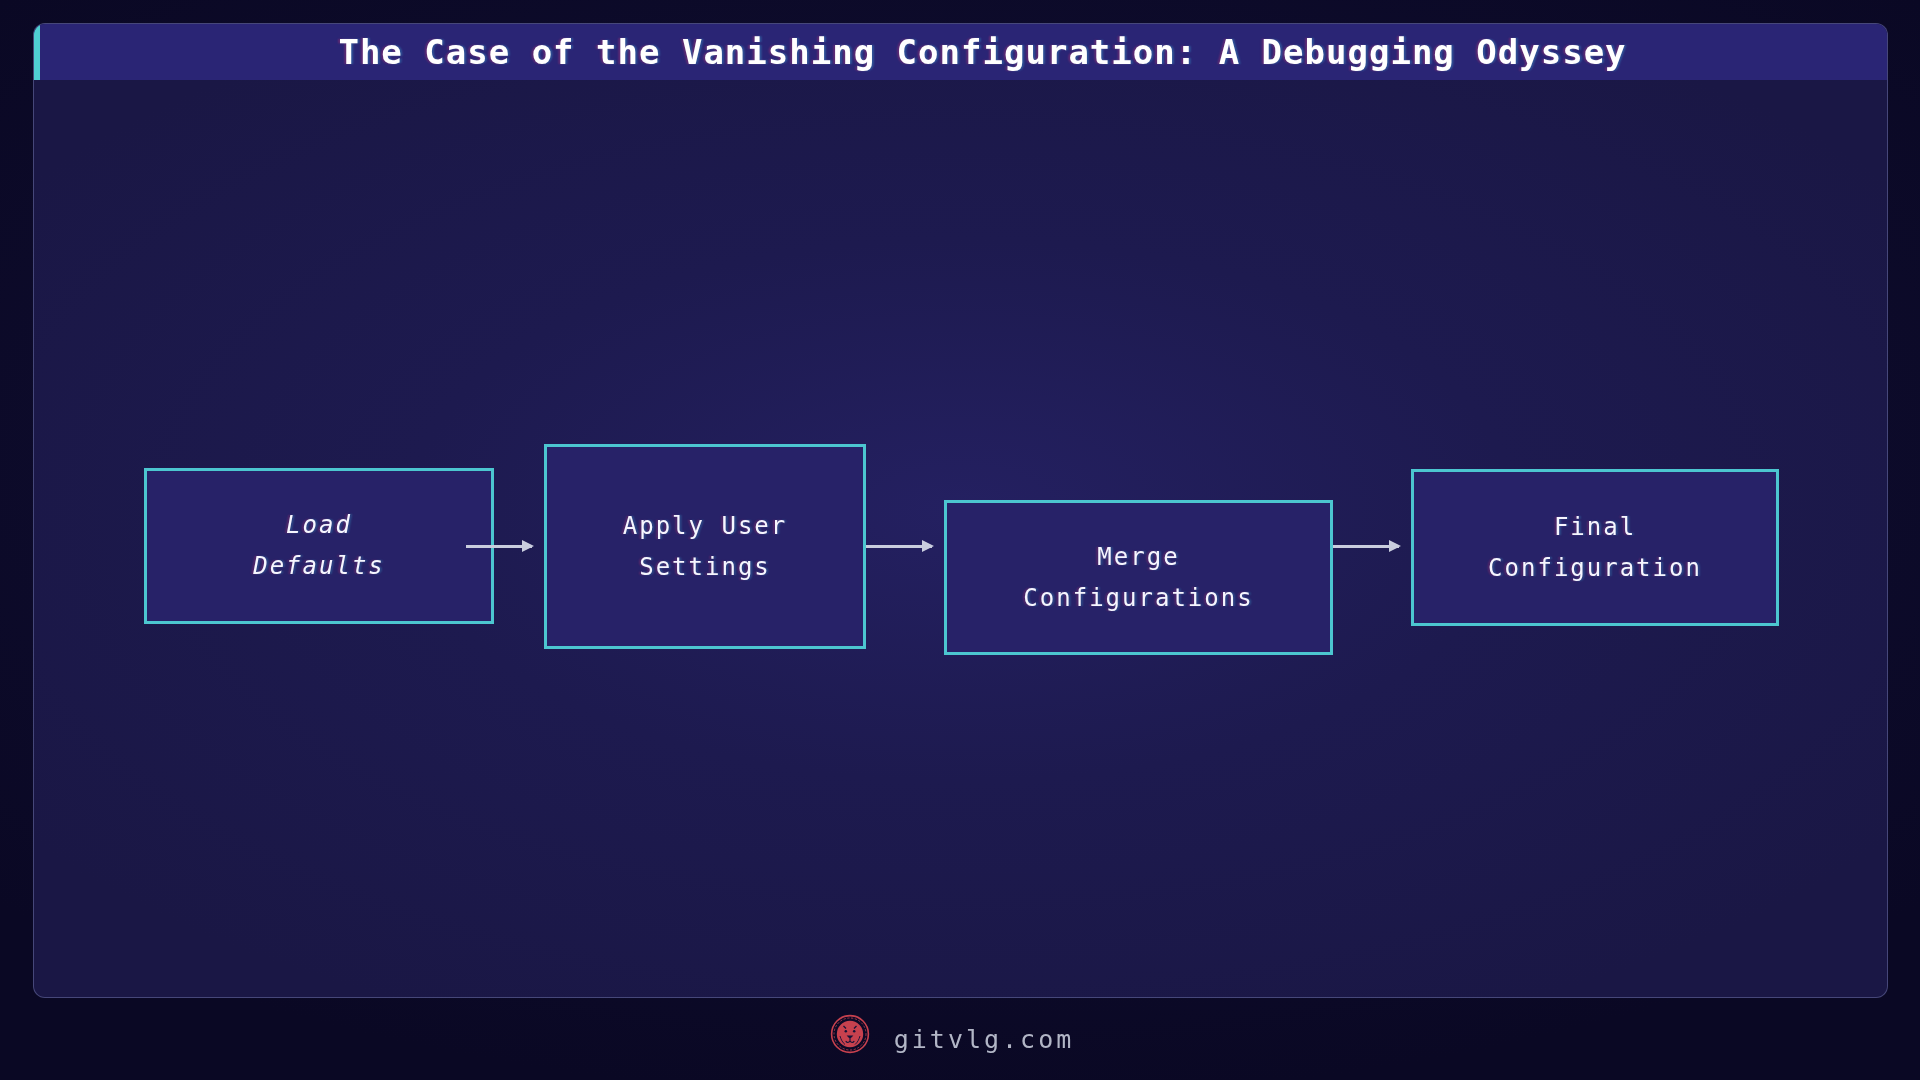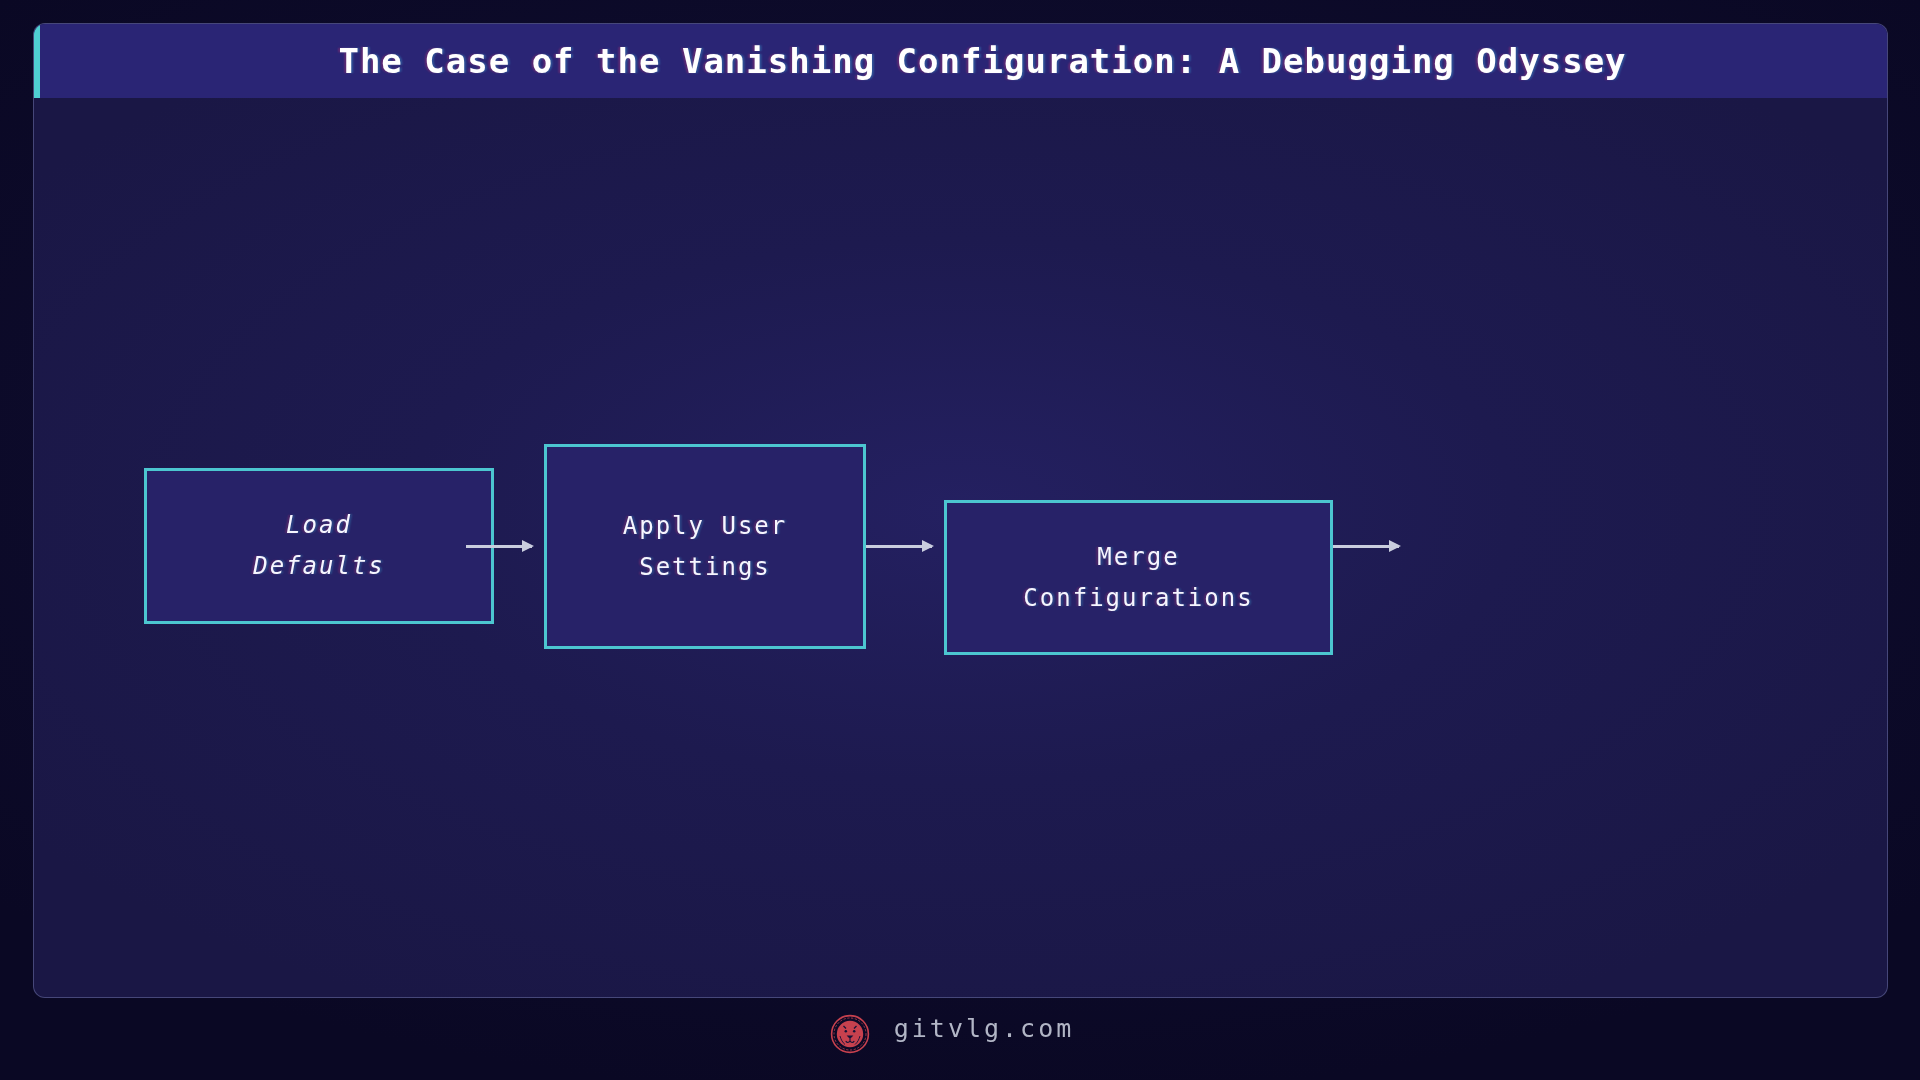--- a/index.html
+++ b/index.html
@@ -16,21 +16,21 @@
     width: 1855px; height: 975px;
     border-radius: 12px;
     border: 1px solid rgba(125, 130, 185, 0.45);
     background: radial-gradient(ellipse 62% 58% at 50% 50%, #242061 0%, #1d1a4f 48%, #1a1745 100%);
     overflow: hidden;
   }
 
   .titlebar {
     position: absolute;
     left: 0; top: 0; right: 0;
-    height: 74px;
+    height: 56px;
     background: #2a2575;
     display: flex;
     align-items: center;
     justify-content: center;
     padding-left: 44px;
   }
   .titlebar .accent {
     position: absolute;
     left: 0; top: 0; bottom: 0;
     width: 6px;
@@ -84,21 +84,21 @@
   }
   .arrow--1 { left: 432px;  width: 66px; }
   .arrow--2 { left: 832px;  width: 66px; }
   .arrow--3 { left: 1299px; width: 66px; }
 
   .footer {
     position: absolute;
     left: 0; right: 16px;
     bottom: 26px;
     display: flex;
-    align-items: flex-start;
+    align-items: flex-end;
     justify-content: center;
     gap: 24px;
   }
   .footer .site {
     color: #b2b6c6;
     font-size: 25px;
     letter-spacing: 3px;
   }
   .lion { width: 40px; height: 40px; display: block; }
 </style>
@@ -126,20 +126,24 @@
 
   <div class="arrow arrow--2"></div>
 
   <div class="node node--3">
     <span>Merge
 Configurations</span>
   </div>
 
   <div class="arrow arrow--3"></div>
 
+  <div class="node node--4">
+    <span>Final
+Configuration</span>
+  </div>
 
 </div>
 
 <footer class="footer">
   <svg class="lion" viewBox="0 0 40 40" aria-hidden="true">
 
     <circle cx="20" cy="20" r="18.4" fill="none" stroke="#c7414e" stroke-width="1.6"></circle>
     <circle cx="20" cy="20" r="16" fill="none" stroke="#c7414e" stroke-width="0.8" stroke-dasharray="2.2 1.6"></circle>
 
     <circle cx="20" cy="20" r="13.2" fill="#c7414e"></circle>

